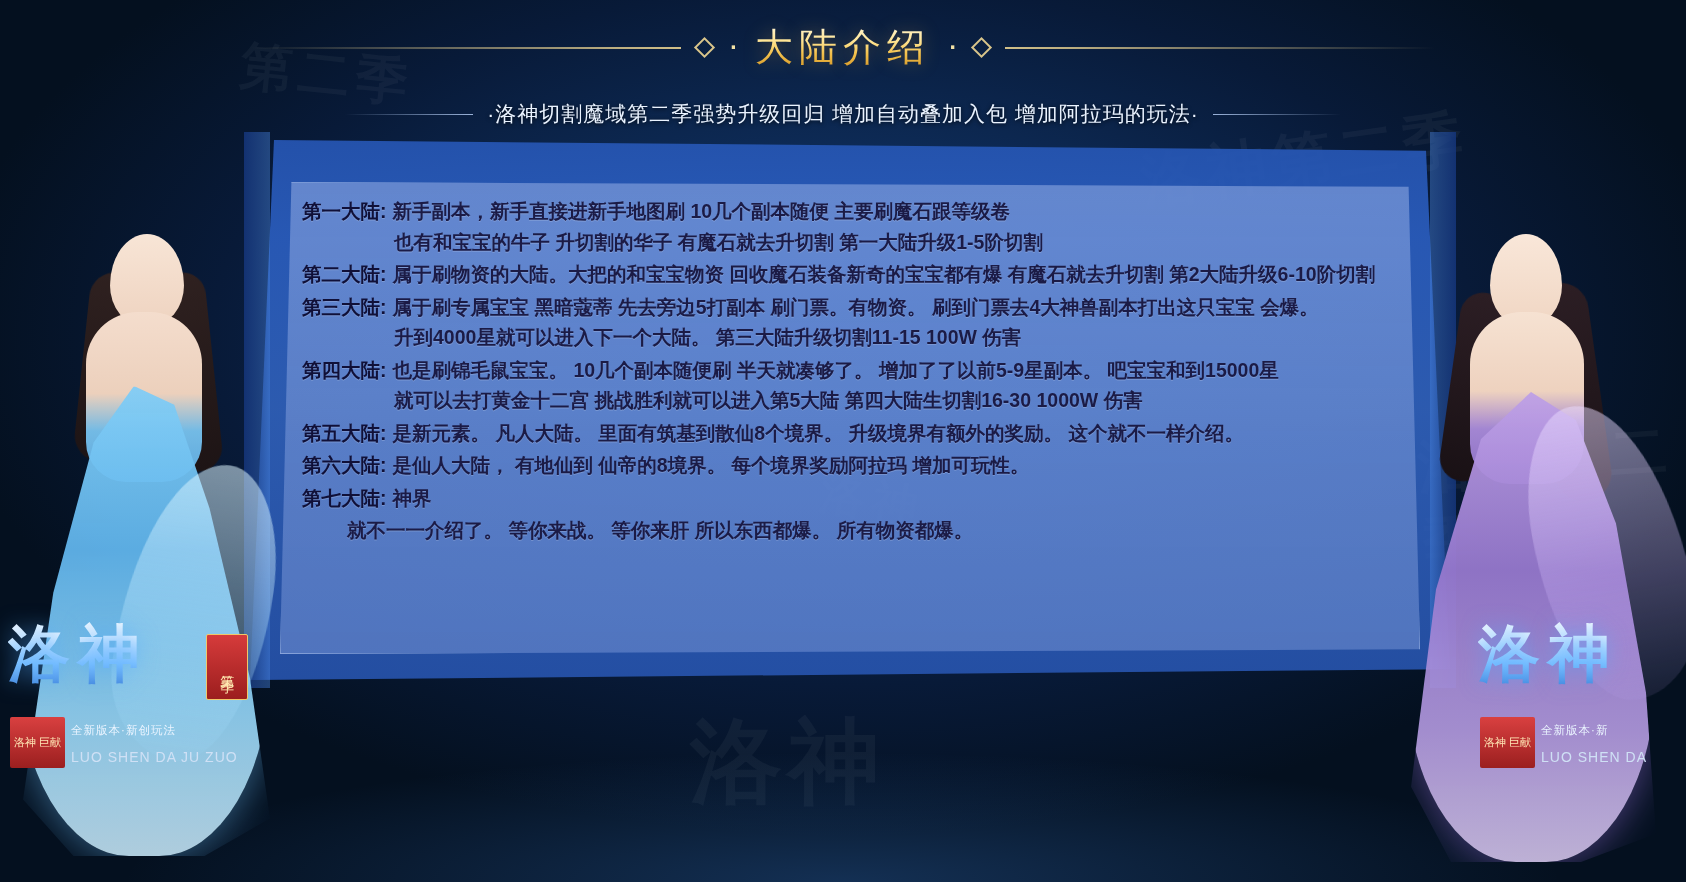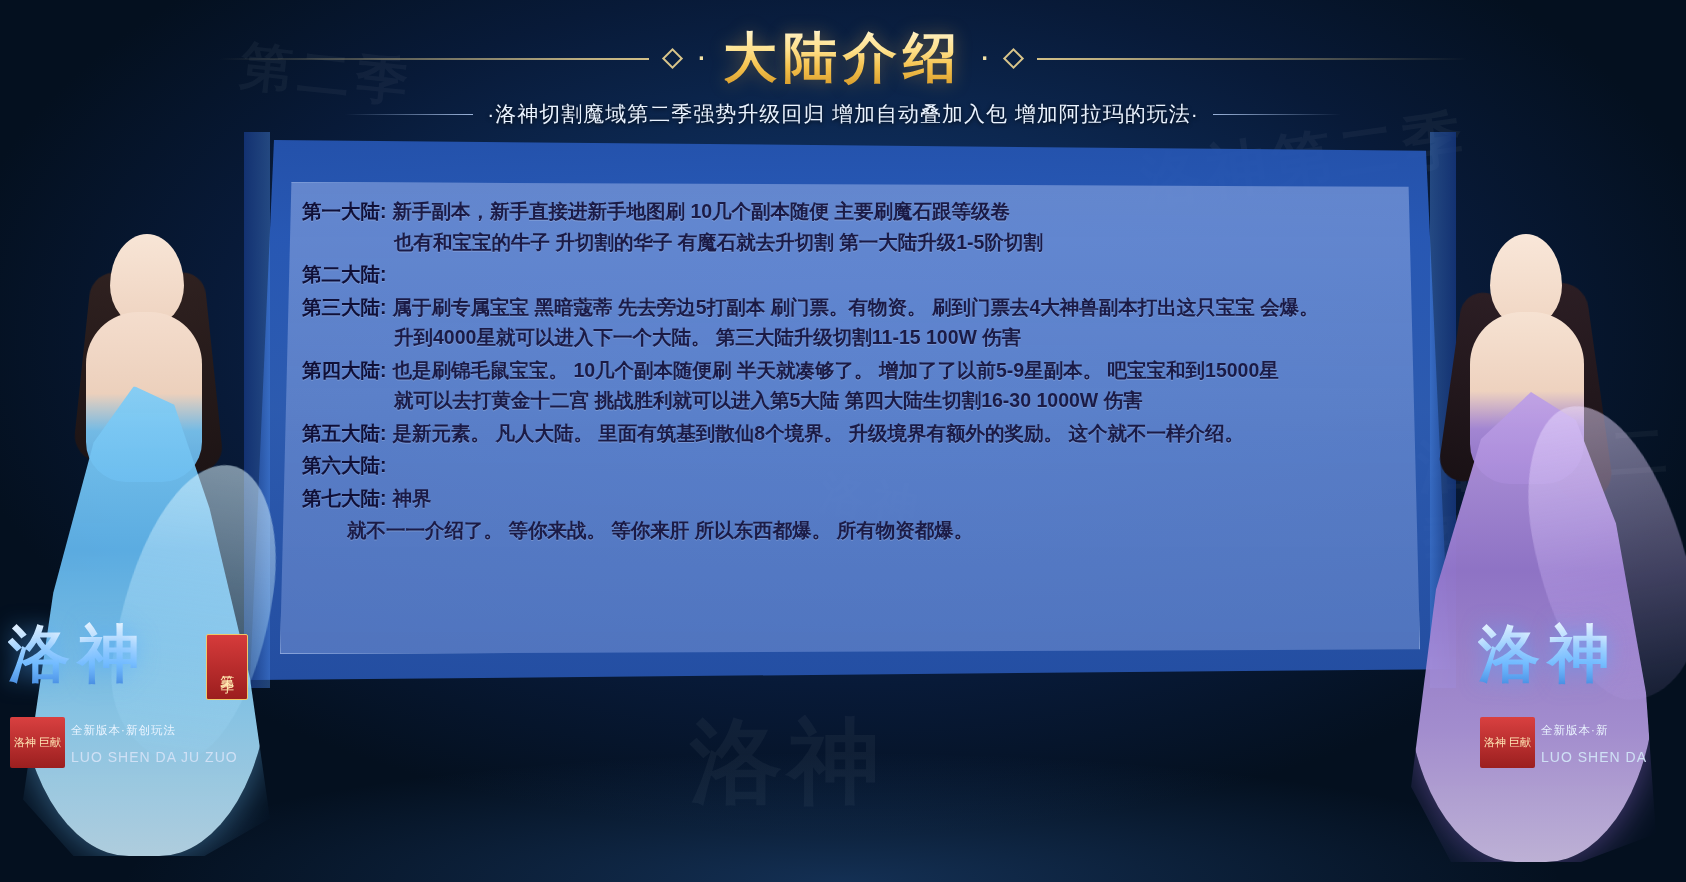--- a/index.html
+++ b/index.html
@@ -75,22 +75,22 @@
     flex: none;
   }
   .dot-sep {
     color: #f3e2a6;
     font-size: 34px;
     line-height: 0;
     padding-bottom: 8px;
   }
   .main-title {
     font-family: "Liberation Serif", serif;
-    font-size: 54px;
-    font-weight: bold;
+    font-size: 38px;
+    font-weight: normal;
     letter-spacing: 6px;
     background: linear-gradient(180deg, #fffbe8 0%, #ffe89a 38%, #f3c24e 62%, #c98a1c 100%);
     -webkit-background-clip: text;
     background-clip: text;
     color: transparent;
     text-shadow: 0 0 18px rgba(255,190,70,0.35);
     white-space: nowrap;
   }
   .subtitle-row {
     position: absolute;
@@ -404,20 +404,21 @@
     <div class="content">
 
       <div class="line">
         <span class="label">第一大陆:</span>
         <span>新手副本，新手直接进新手地图刷  10几个副本随便  主要刷魔石跟等级卷</span>
       </div>
       <div class="line cont">也有和宝宝的牛子  升切割的华子  有魔石就去升切割 第一大陆升级1-5阶切割</div>
 
       <div class="line">
         <span class="label">第二大陆:</span>
+        <span>属于刷物资的大陆。大把的和宝宝物资 回收魔石装备新奇的宝宝都有爆  有魔石就去升切割 第2大陆升级6-10阶切割</span>
       </div>
 
       <div class="line">
         <span class="label">第三大陆:</span>
         <span>属于刷专属宝宝 黑暗蔻蒂 先去旁边5打副本  刷门票。有物资。 刷到门票去4大神兽副本打出这只宝宝 会爆。</span>
       </div>
       <div class="line cont">升到4000星就可以进入下一个大陆。  第三大陆升级切割11-15  100W 伤害</div>
 
       <div class="line">
         <span class="label">第四大陆:</span>
@@ -425,20 +426,21 @@
       </div>
       <div class="line cont">就可以去打黄金十二宫 挑战胜利就可以进入第5大陆  第四大陆生切割16-30  1000W 伤害</div>
 
       <div class="line">
         <span class="label">第五大陆:</span>
         <span>是新元素。 凡人大陆。 里面有筑基到散仙8个境界。  升级境界有额外的奖励。  这个就不一样介绍。</span>
       </div>
 
       <div class="line">
         <span class="label">第六大陆:</span>
+        <span>是仙人大陆，  有地仙到 仙帝的8境界。  每个境界奖励阿拉玛 增加可玩性。</span>
       </div>
 
       <div class="line">
         <span class="label">第七大陆:</span>
         <span>神界</span>
       </div>
 
       <div class="line note">就不一一介绍了。 等你来战。 等你来肝 所以东西都爆。 所有物资都爆。</div>
     </div>
   </div>

